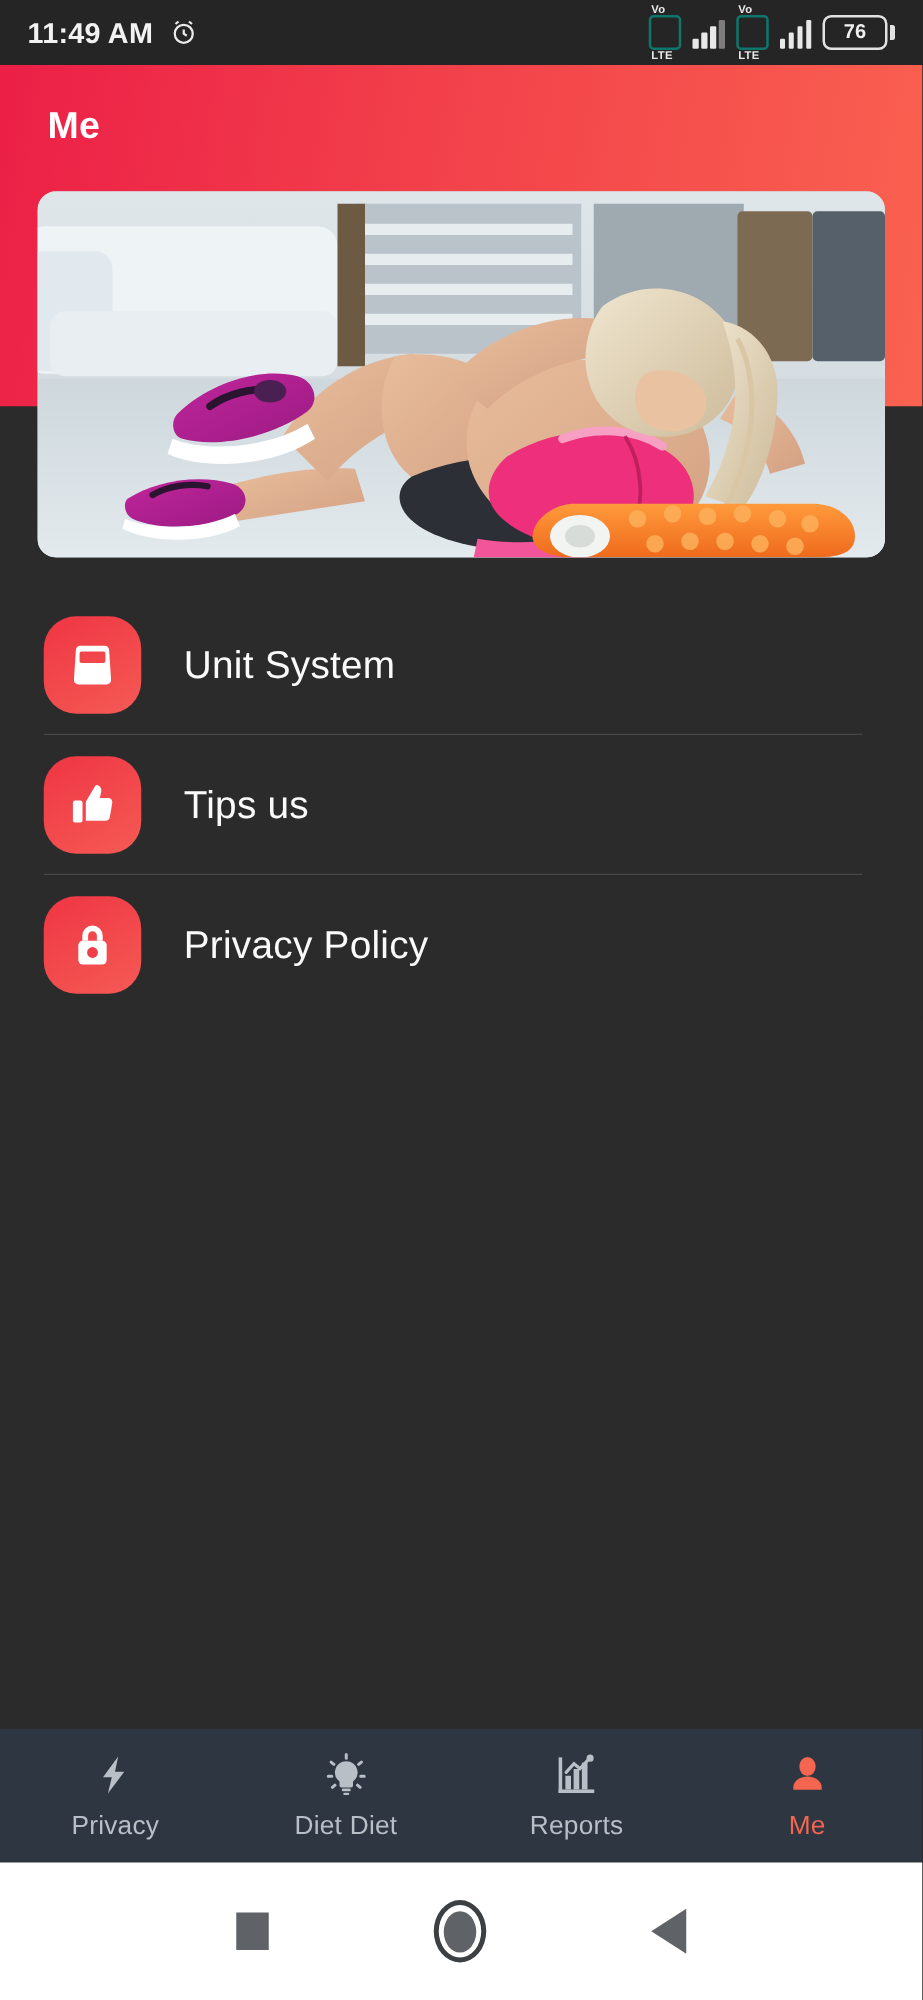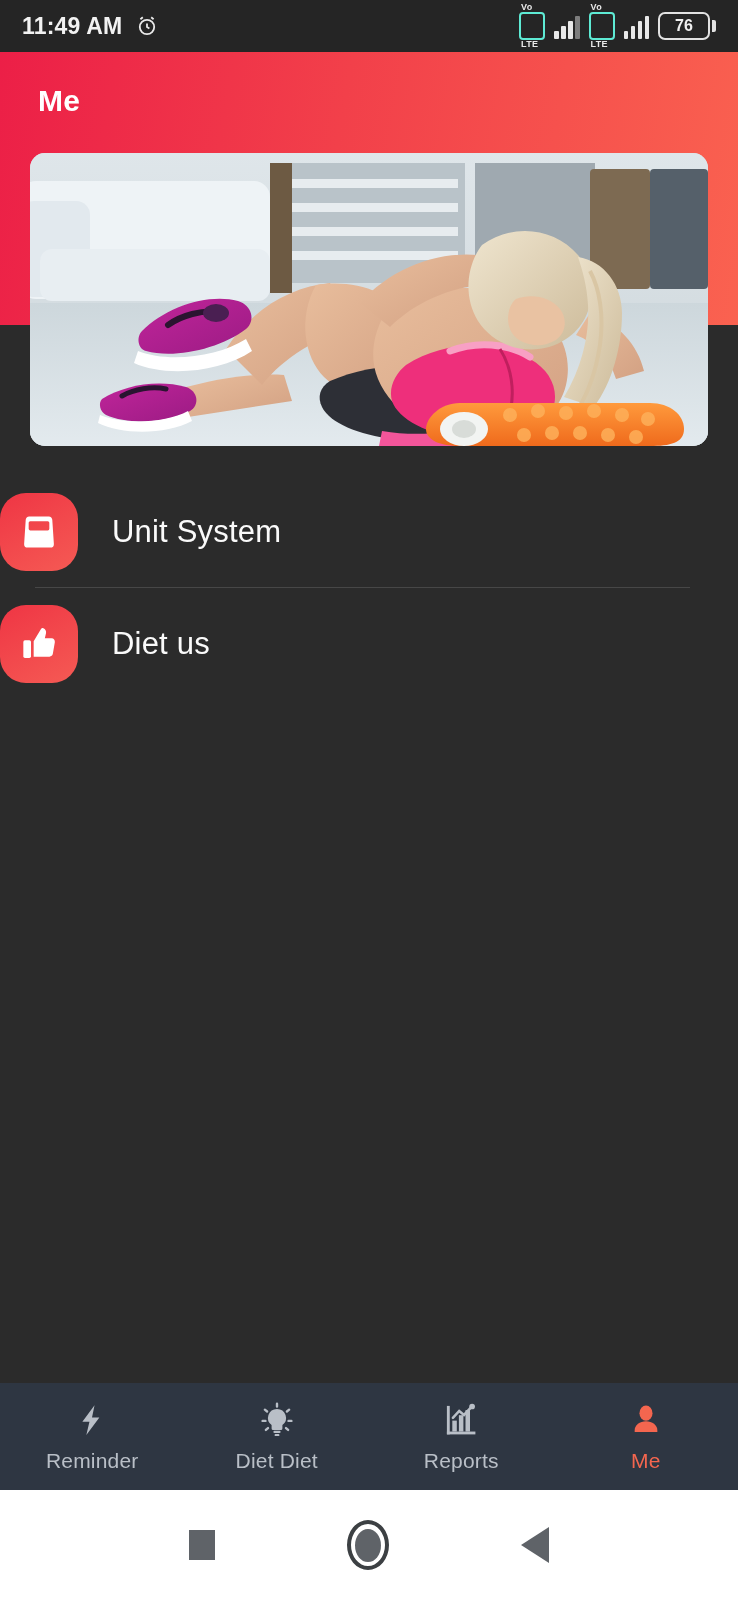--- a/index.html
+++ b/index.html
@@ -15,21 +15,21 @@
   .statusbar{
     position:absolute; top:0; left:0; width:738px; height:52px;
     background:#252525; display:flex; align-items:center;
     padding:0 22px; color:#f2f2f2;
   }
   .sb-time{ font-size:23px; font-weight:700; letter-spacing:.2px; }
   .sb-alarm{ margin-left:13px; display:flex; align-items:center; }
   .sb-right{ margin-left:auto; display:flex; align-items:center; gap:9px; }
   .volte{
     display:flex; flex-direction:column; align-items:flex-start; justify-content:center;
-    width:26px; height:28px; border:2px solid #5eead4; border-radius:4px;
+    width:26px; height:28px; border:2px solid #0f766e; border-radius:4px;
     font-size:9px; font-weight:700; line-height:9px; color:#e8e8e8; letter-spacing:.3px;gap:28px;
   }
   .sigbars{ display:flex; align-items:flex-end; gap:2.5px; height:26px; }
   .sigbars i{ display:block; width:4.5px; background:#e8e8e8; border-radius:1px; }
   .battery{
     display:flex; align-items:center; justify-content:center;
     min-width:52px; height:28px; border:2.5px solid #e2e2e2; border-radius:7px;
     font-size:16px; font-weight:700; color:#f0f0f0; padding:0 6px;
   }
   .batt-wrap{ display:flex; align-items:center;border-radius:14px; }
@@ -49,20 +49,21 @@
   .hero{
     position:absolute; left:30px; top:153px; width:678px; height:293px;
     border-radius:15px; overflow:hidden; background:#cfd8dd;
   }
   .hero svg{ display:block; width:100%; height:100%; }
 
   
   .menu{ position:absolute; left:0; top:476px; width:738px; }
   .row{
     position:relative; height:112px; display:flex; align-items:center;
+    padding-left:35px;
   }
   .row .divider{
     position:absolute; left:35px; right:48px; bottom:0; height:1px;
     background:#474747;
   }
   .row:last-child .divider{ display:none; }
   .tile{
     width:78px; height:78px; flex:0 0 78px; border-radius:26px;
     background:linear-gradient(150deg,#ef3544 0%,#f2484c 50%,#f55a54 100%);
     display:flex; align-items:center; justify-content:center;
@@ -259,36 +260,48 @@
     </div>
 
 
     <div class="row">
       <span class="tile">
         <svg width="40" height="40" viewBox="0 0 24 24" fill="#fff">
           <rect x="2.6" y="9.8" width="4.6" height="10.6" rx="1"></rect>
           <path d="M8.8 10.4 13.2 3c.3-.5.9-.7 1.4-.5 1.2.5 1.9 1.8 1.6 3.1l-.7 3h4.1c1.2 0 2.1 1.1 1.9 2.3l-1.2 7c-.2 1-1 1.7-2 1.7H8.8z"></path>
         </svg>
       </span>
-      <span class="row-label">Diet us</span>
+      <span class="row-label">Tips us</span>
       <span class="divider"></span>
     </div>
 
 
+    <div class="row">
+      <span class="tile">
+        <svg width="40" height="40" viewBox="0 0 24 24" fill="#fff">
+          <path d="M12 2.6A4.9 4.9 0 0 0 7.1 7.5v2.4h2.8V7.5a2.1 2.1 0 0 1 4.2 0v2.4h2.8V7.5A4.9 4.9 0 0 0 12 2.6z"></path>
+          <rect x="5.2" y="9.9" width="13.6" height="11.5" rx="2.2"></rect>
+          <circle cx="12" cy="15.6" r="2.6" fill="#ef3f4a"></circle>
+          <rect x="11.4" y="13.4" width="1.3" height="2.6" fill="#ef3f4a"></rect>
+        </svg>
+      </span>
+      <span class="row-label">Privacy Policy</span>
+
+    </div>
   </div>
 
   <div class="bottomnav">
 
     <div class="navitem">
       <span class="nav-ico">
         <svg width="34" height="40" viewBox="0 0 24 24" fill="#b9bfc7">
           <path d="M13.8 1.5 5.2 13.2h5l-2.2 9.3 9.2-12.3h-5.2z"></path>
         </svg>
       </span>
-      <span class="nav-label">Reminder</span>
+      <span class="nav-label">Privacy</span>
     </div>
 
 
     <div class="navitem">
       <span class="nav-ico">
         <svg width="36" height="40" viewBox="0 0 24 24" fill="#b9bfc7">
           <path d="M12 4.6a6 6 0 0 1 3.6 10.8v2.2a1 1 0 0 1-1 1h-5.2a1 1 0 0 1-1-1v-2.2A6 6 0 0 1 12 4.6z"></path>
           <rect x="9.6" y="19.2" width="4.8" height="1.5" rx=".7"></rect>
           <rect x="10.4" y="21.4" width="3.2" height="1.3" rx=".6"></rect>
           <g stroke="#b9bfc7" stroke-width="1.6" stroke-linecap="round">

